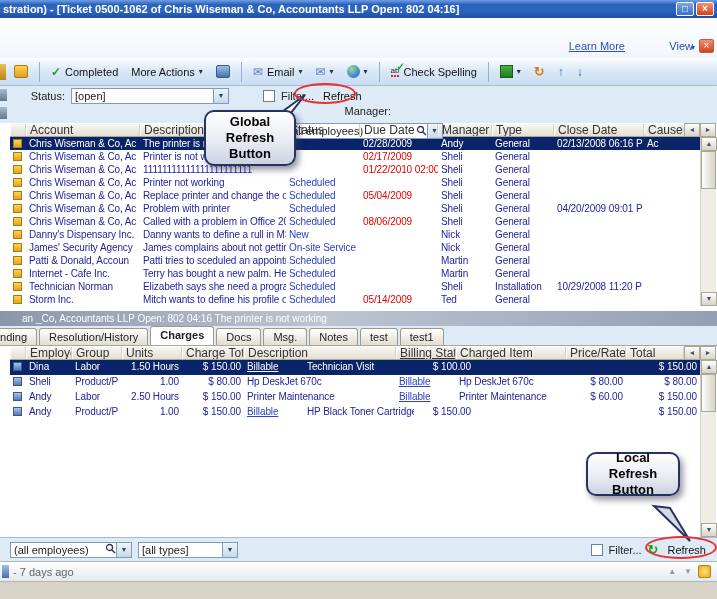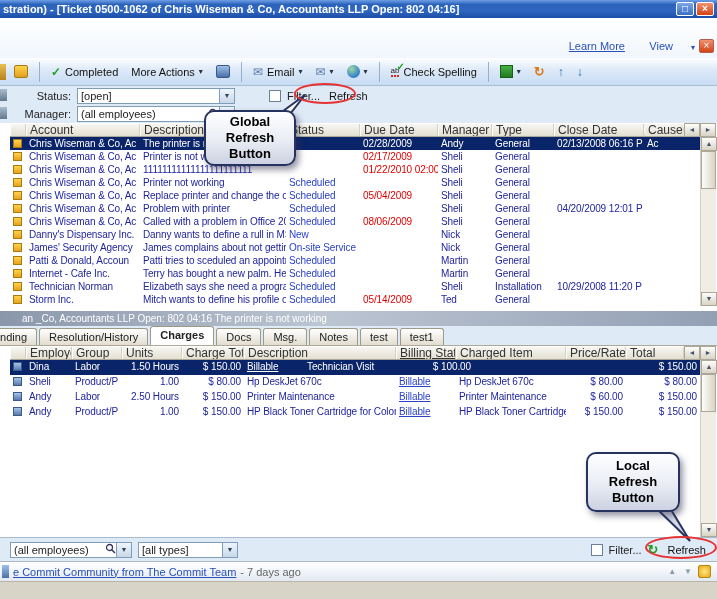--- a/index.html
+++ b/index.html
@@ -12,21 +12,21 @@
   .titlebar .title { flex:1; white-space:nowrap; overflow:hidden; }
   .winbtn { width:18px; height:14px; margin-left:2px; border:1px solid #fff; border-radius:2px;
     font-size:10px; line-height:12px; text-align:center; color:#fff; cursor:default; }
   .winbtn.restore { background:linear-gradient(#7aa7e8,#3b6fc4); }
   .winbtn.close { background:linear-gradient(#f0926f,#d54215); }
 
   
   .linkrow { position:relative; height:40px; background:linear-gradient(#ffffff,#f1f6fc); }
   .linkrow a { font-size:11px; color:#2850b8; position:absolute; bottom:6px; cursor:pointer; }
   .lm { right:92px; text-decoration:underline; }
-  .vw { right:44px; }
+  .vw { right:24px; }
   .vw-arrow { position:absolute; right:22px; bottom:6px; font-size:8px; color:#2850b8; }
   .mdi-close { position:absolute; right:3px; bottom:5px; width:15px; height:14px; border:1px solid #b06050;
     border-radius:2px; background:linear-gradient(#f0926f,#d54215); color:#fff; font-size:10px; line-height:12px; text-align:center; }
 
   
   .toolbar { height:28px; background:linear-gradient(#fdfeff,#dce9f8 45%,#c7dcf3); border-bottom:1px solid #a7bdd4;
     display:flex; align-items:center; gap:3px; padding-left:0; font-size:11px; color:#111; }
   .tbtn { display:flex; align-items:center; gap:4px; padding:3px 5px; border-radius:2px; white-space:nowrap; }
   .sep { width:1px; height:20px; background:#9ab0c8; margin:0 3px; }
   .dd { font-size:8px; color:#234; }
@@ -36,22 +36,22 @@
   .ico-people { width:14px; height:13px; background:linear-gradient(#9ec0ea,#4a70a8); border:1px solid #3a5a88; border-radius:2px; }
   .ico-mail { color:#5a7aa8; font-size:12px; }
   .ico-globe { width:13px; height:13px; border-radius:50%; background:radial-gradient(circle at 35% 30%,#9fd89f,#2f7fd0 70%,#1b5fae); }
   .spell-ico { position:relative; font-size:8px; color:#222; border-bottom:2px dotted #d22; line-height:9px; }
   .spell-ico .chk { position:absolute; left:6px; top:-4px; color:#1f9e1f; font-weight:bold; font-size:10px; }
   .ico-grid { width:13px; height:13px; background:linear-gradient(#49b049,#1f7a1f); border:1px solid #156015; }
   .ico-sync { color:#e07a1e; font-weight:bold; font-size:13px; }
   .ico-up, .ico-down { color:#2e6da8; font-weight:bold; font-size:12px; }
 
   
-  .filterrow { display:flex; align-items:center; font-size:11px; gap:6px; padding-left:16px; background:#dfeaf7; color:#222; }
-  .r-status { height:19px; } .r-manager { height:18px; }
+  .filterrow { display:flex; align-items:center; font-size:11px; gap:6px; padding-left:10px; background:#dfeaf7; color:#222; }
+  .r-status { height:19px; } .r-manager { height:18px;flex-direction:column; }
   .flabel { width:55px; text-align:right; }
   .combo { width:158px; height:16px; background:#fff; border:1px solid #7f9db9; display:flex; align-items:center;
     font-size:11px; padding-left:3px; color:#222; }
   .combo .spacer { flex:1; }
   .arrowbtn { width:15px; height:14px; background:linear-gradient(#eef5fc,#c8d8ea); border-left:1px solid #7f9db9;
     text-align:center; font-size:7px; line-height:14px; color:#345; }
   .cb { width:12px; height:12px; background:#fff; border:1px solid #6a7f99; }
   .refresh-lbl { color:#111; padding:1px 3px; }
   .gap24 { width:22px; }
 
@@ -293,21 +293,21 @@
         <div class="c w-cause"></div>
       </div>
       <div class="trow">
         <div class="c w-ico"><span class="row-ico"></span></div>
         <div class="c w-acct">Chris Wiseman &amp; Co, Ac</div>
         <div class="c w-desc">Problem with printer</div>
         <div class="c w-stat c-status">Scheduled</div>
         <div class="c w-due c-due"></div>
         <div class="c w-mgr">Sheli</div>
         <div class="c w-type">General</div>
-        <div class="c w-close">04/20/2009  12:01 P</div>
+        <div class="c w-close">04/20/2009  09:01 P</div>
         <div class="c w-cause"></div>
       </div>
       <div class="trow">
         <div class="c w-ico"><span class="row-ico"></span></div>
         <div class="c w-acct">Chris Wiseman &amp; Co, Ac</div>
         <div class="c w-desc">Called with a problem in Office 2003</div>
         <div class="c w-stat c-status">Scheduled</div>
         <div class="c w-due c-due">08/06/2009</div>
         <div class="c w-mgr">Sheli</div>
         <div class="c w-type">General</div>
@@ -447,21 +447,20 @@
         <div class="c x-item">Printer Maintenance</div>
         <div class="c x-price num">$ 60.00</div>
         <div class="c x-tot num">$ 150.00</div>
       </div>
       <div class="xrow">
         <div class="c x-ico"><span class="row-ico2"></span></div>
         <div class="c x-emp">Andy</div>
         <div class="c x-grp">Product/P</div>
         <div class="c x-units num">1.00</div>
         <div class="c x-ct num">$ 150.00</div>
-        <div class="c x-desc">HP Black Toner Cartridge for Color</div>
         <div class="c x-billw x-bill">Billable</div>
         <div class="c x-item">HP Black Toner Cartridge for Col</div>
         <div class="c x-price num">$ 150.00</div>
         <div class="c x-tot num">$ 150.00</div>
       </div>
     </div>
 
   <div class="chargesempty"></div>
 
   <div class="bottomrow">
@@ -481,21 +480,20 @@
     </span>
     <span class="flexfill"></span>
     <span class="cb"></span>
     <span>Filter...</span>
     <span class="grefresh">↻</span>
     <span class="refresh-lbl">Refresh</span>
   </div>
 
   <div class="statusbar">
     <span class="sb-frag"></span>
-    <a class="sb-link">e Commit Community from The Commit Team</a>
     <span class="sb-suffix">- 7 days ago</span>
     <span class="sb-fill"></span>
     <span class="sb-arrow">▲</span>
     <span class="sb-arrow">▼</span>
     <span class="sb-yellow"></span>
   </div>
 
   <div class="bottomstrip"></div>
 
   <div class="colpair" style="left:684px; top:123px;">
@@ -528,20 +526,20 @@
   <div class="callout" style="left:204px; top:110px; width:92px; height:56px;">
     <span>Global</span>
     <span>Refresh</span>
     <span>Button</span>
   </div>
   <div class="red-ellipse" style="left:294px; top:83px; width:62px; height:21px;"></div>
 
   <svg class="tail" style="left:648px; top:503px;" width="46" height="42">
     <polygon points="6,3 42,38 22,5" fill="#d3d9e8" stroke="#26335f" stroke-width="2"></polygon>
   </svg>
-  <div class="callout" style="left:586px; top:452px; width:94px; height:60px;">
+  <div class="callout" style="left:586px; top:452px; width:94px; height:44px;">
     <span>Local</span>
     <span>Refresh</span>
     <span>Button</span>
   </div>
   <div class="red-ellipse" style="left:645px; top:536px; width:72px; height:23px;"></div>
 
 </div>
 
 </body></html>

